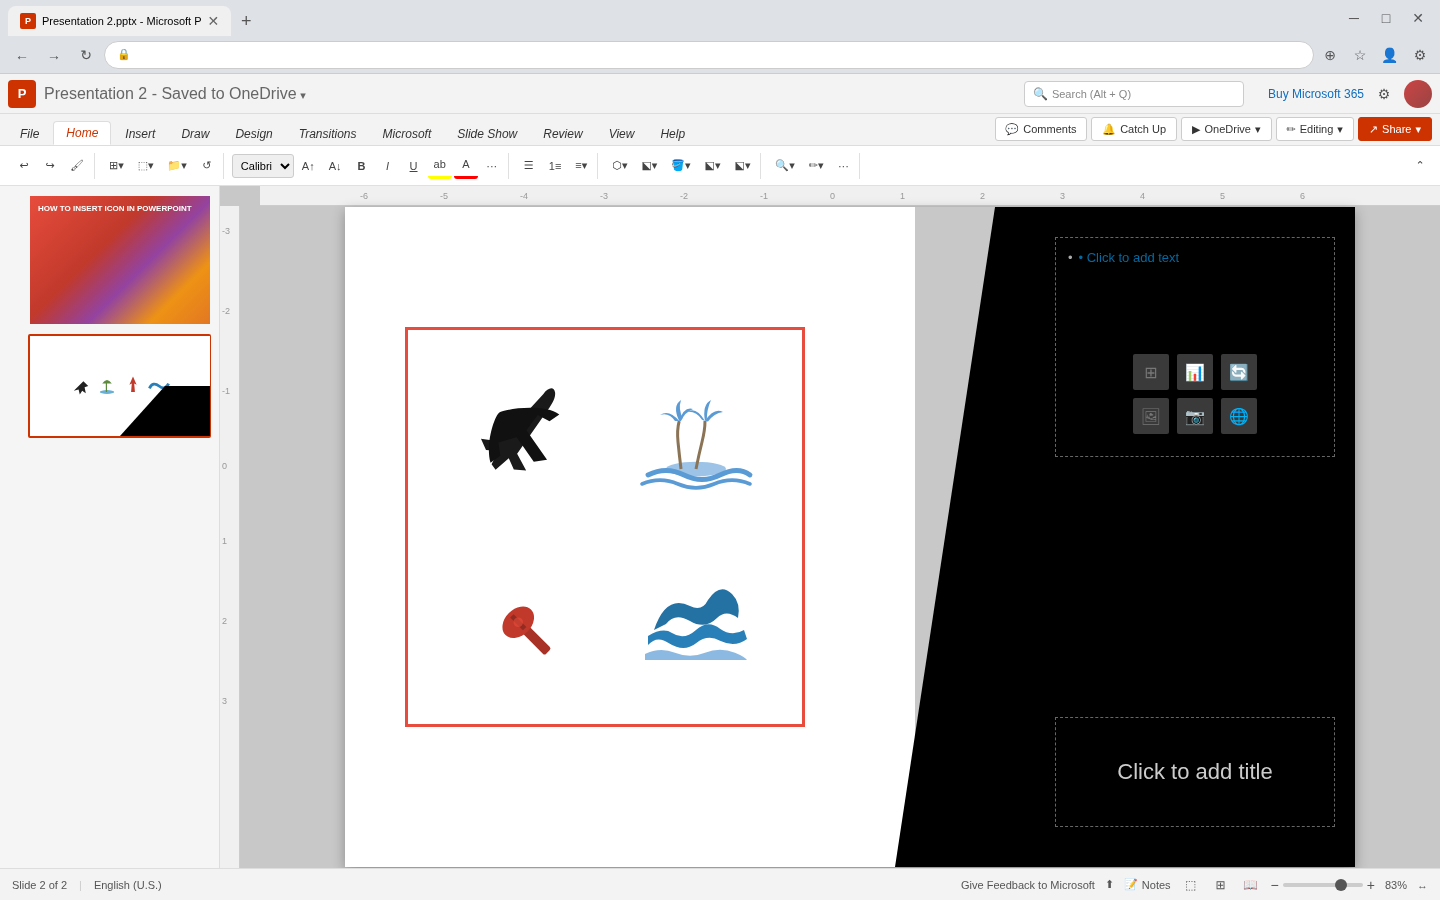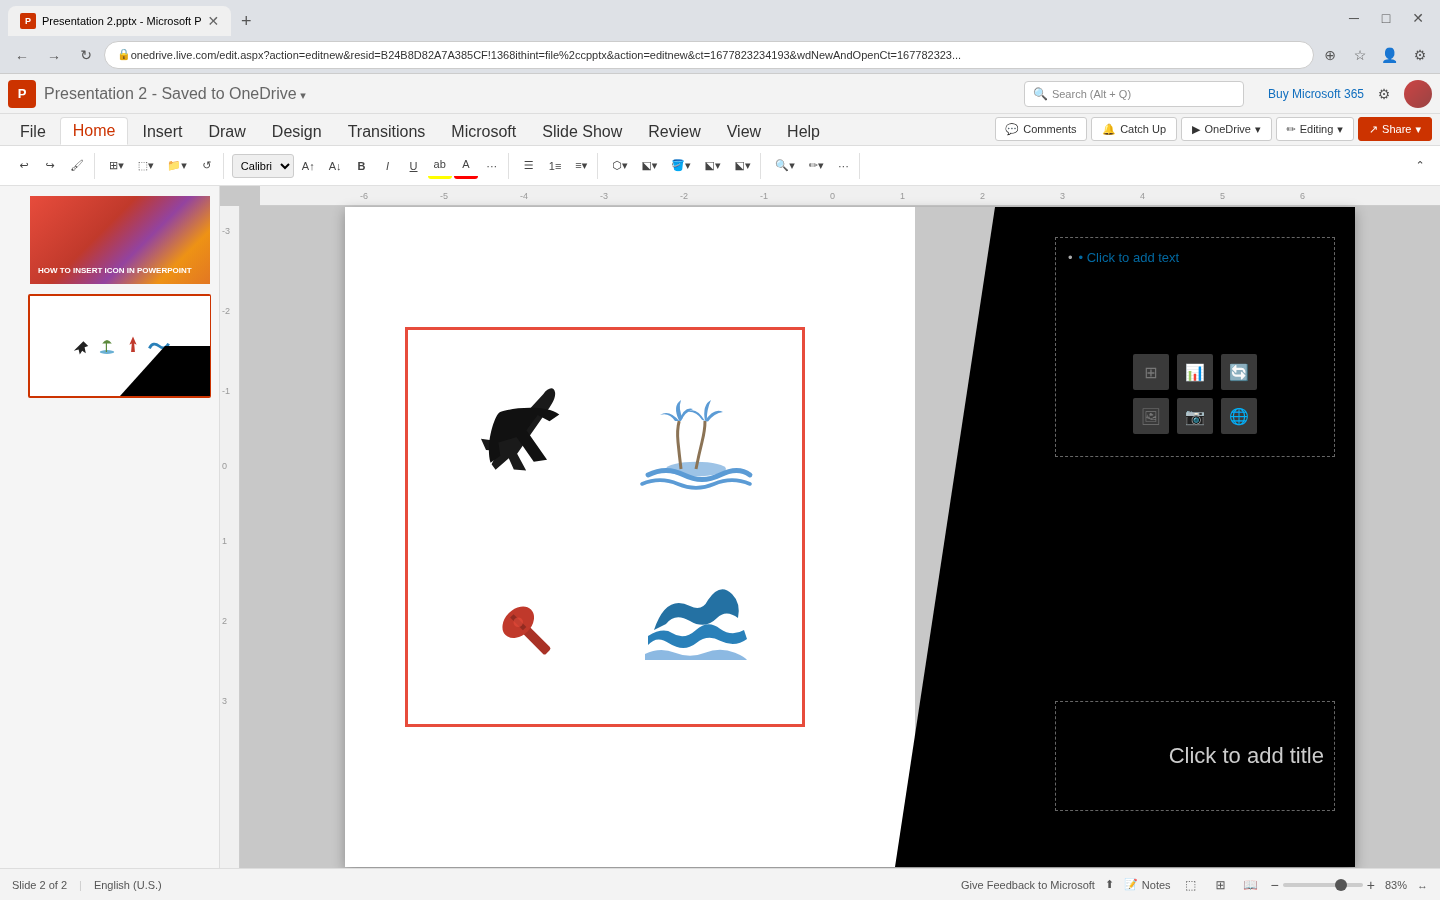--- a/index.html
+++ b/index.html
@@ -139,24 +139,25 @@
       height: 32px;
       background: #f3f3f3;
       display: flex;
       align-items: flex-end;
       padding: 0 8px;
       gap: 2px;
       border-bottom: 1px solid #ddd;
     }
     .ribbon-tab {
       padding: 4px 12px;
-      font-size: 16px;
+      font-size: 12px;
       cursor: pointer;
       color: #333;
       border-radius: 4px 4px 0 0;
+      font-style: italic;
     }
     .ribbon-tab.active {
       background: white;
       color: #cc3300;
       border: 1px solid #ddd;
       border-bottom: 1px solid white;
     }
     .ribbon-actions {
       margin-left: auto;
       display: flex; align-items: center; gap: 4px;
@@ -217,23 +218,23 @@
     }
     .slide-thumb {
       border: 2px solid transparent;
       border-radius: 2px;
       cursor: pointer;
       position: relative;
     }
     .slide-thumb.active { border-color: #cc3300; }
     .slide-thumb-1 {
       width: 180px;
-      height: 88px;
+      height: 128px;
       background: linear-gradient(135deg, #e74c3c 0%, #c0392b 50%);
-      display: flex; align-items: flex-end;
+      display: flex; 
       position: relative;
       overflow: hidden;
     }
     .slide-thumb-2 {
       width: 180px;
       height: 100px;
       background: white;
       display: flex; align-items: center; justify-content: center;
       position: relative;
       overflow: hidden;
@@ -322,21 +323,20 @@
       <div class="nav-btn">✕</div>
     </div>
   </div>
 
   <div class="nav-bar">
     <div class="nav-btn">←</div>
     <div class="nav-btn">→</div>
     <div class="nav-btn">↻</div>
     <div class="address-bar">
       <span style="font-size:11px; color:#888;">🔒</span>
-      <span style="font-size:11px; color:#333; flex:1; overflow:hidden; white-space:nowrap;">onedrive.live.com/edit.aspx?action=editnew&amp;resid=B24B8D82A7A385CF!1368ithint=file%2ccpptx&amp;action=editnew&amp;ct=1677823234193&amp;wdNewAndOpenCt=167782323...</span>
     </div>
     <div class="nav-icons">
       <div class="nav-icon">⊕</div>
       <div class="nav-icon">☆</div>
       <div class="nav-icon">👤</div>
       <div class="nav-icon">⚙</div>
     </div>
   </div>
 </div>
 
@@ -586,21 +586,21 @@
           <div style="display:grid;grid-template-columns:repeat(3,1fr);gap:8px;margin-top:auto;padding-bottom:10px;margin-left:auto;margin-right:auto;">
             <div style="width:36px;height:36px;background:#3a3a3a;border-radius:2px;display:flex;align-items:center;justify-content:center;color:#777;font-size:16px;">⊞</div>
             <div style="width:36px;height:36px;background:#3a3a3a;border-radius:2px;display:flex;align-items:center;justify-content:center;color:#777;font-size:16px;">📊</div>
             <div style="width:36px;height:36px;background:#3a3a3a;border-radius:2px;display:flex;align-items:center;justify-content:center;color:#777;font-size:16px;">🔄</div>
             <div style="width:36px;height:36px;background:#3a3a3a;border-radius:2px;display:flex;align-items:center;justify-content:center;color:#777;font-size:16px;">🖼</div>
             <div style="width:36px;height:36px;background:#3a3a3a;border-radius:2px;display:flex;align-items:center;justify-content:center;color:#777;font-size:16px;">📷</div>
             <div style="width:36px;height:36px;background:#3a3a3a;border-radius:2px;display:flex;align-items:center;justify-content:center;color:#777;font-size:16px;">🌐</div>
           </div>
         </div>
 
-        <div style="position:absolute;right:20px;bottom:56px;width:280px;height:110px;border:1px dashed #666;display:flex;align-items:center;justify-content:flex-end;padding:10px;">
+        <div style="position:absolute;right:20px;bottom:40px;width:280px;height:110px;border:1px dashed #666;display:flex;align-items:center;justify-content:center;padding:10px;">
           <span style="color:#ccc;font-size:22px;font-weight:300;text-align:right;">Click to add title</span>
         </div>
 
       </div>
     </div>
   </div>
 </div>
 
 <div class="status-bar">
   <span>Slide 2 of 2</span>

